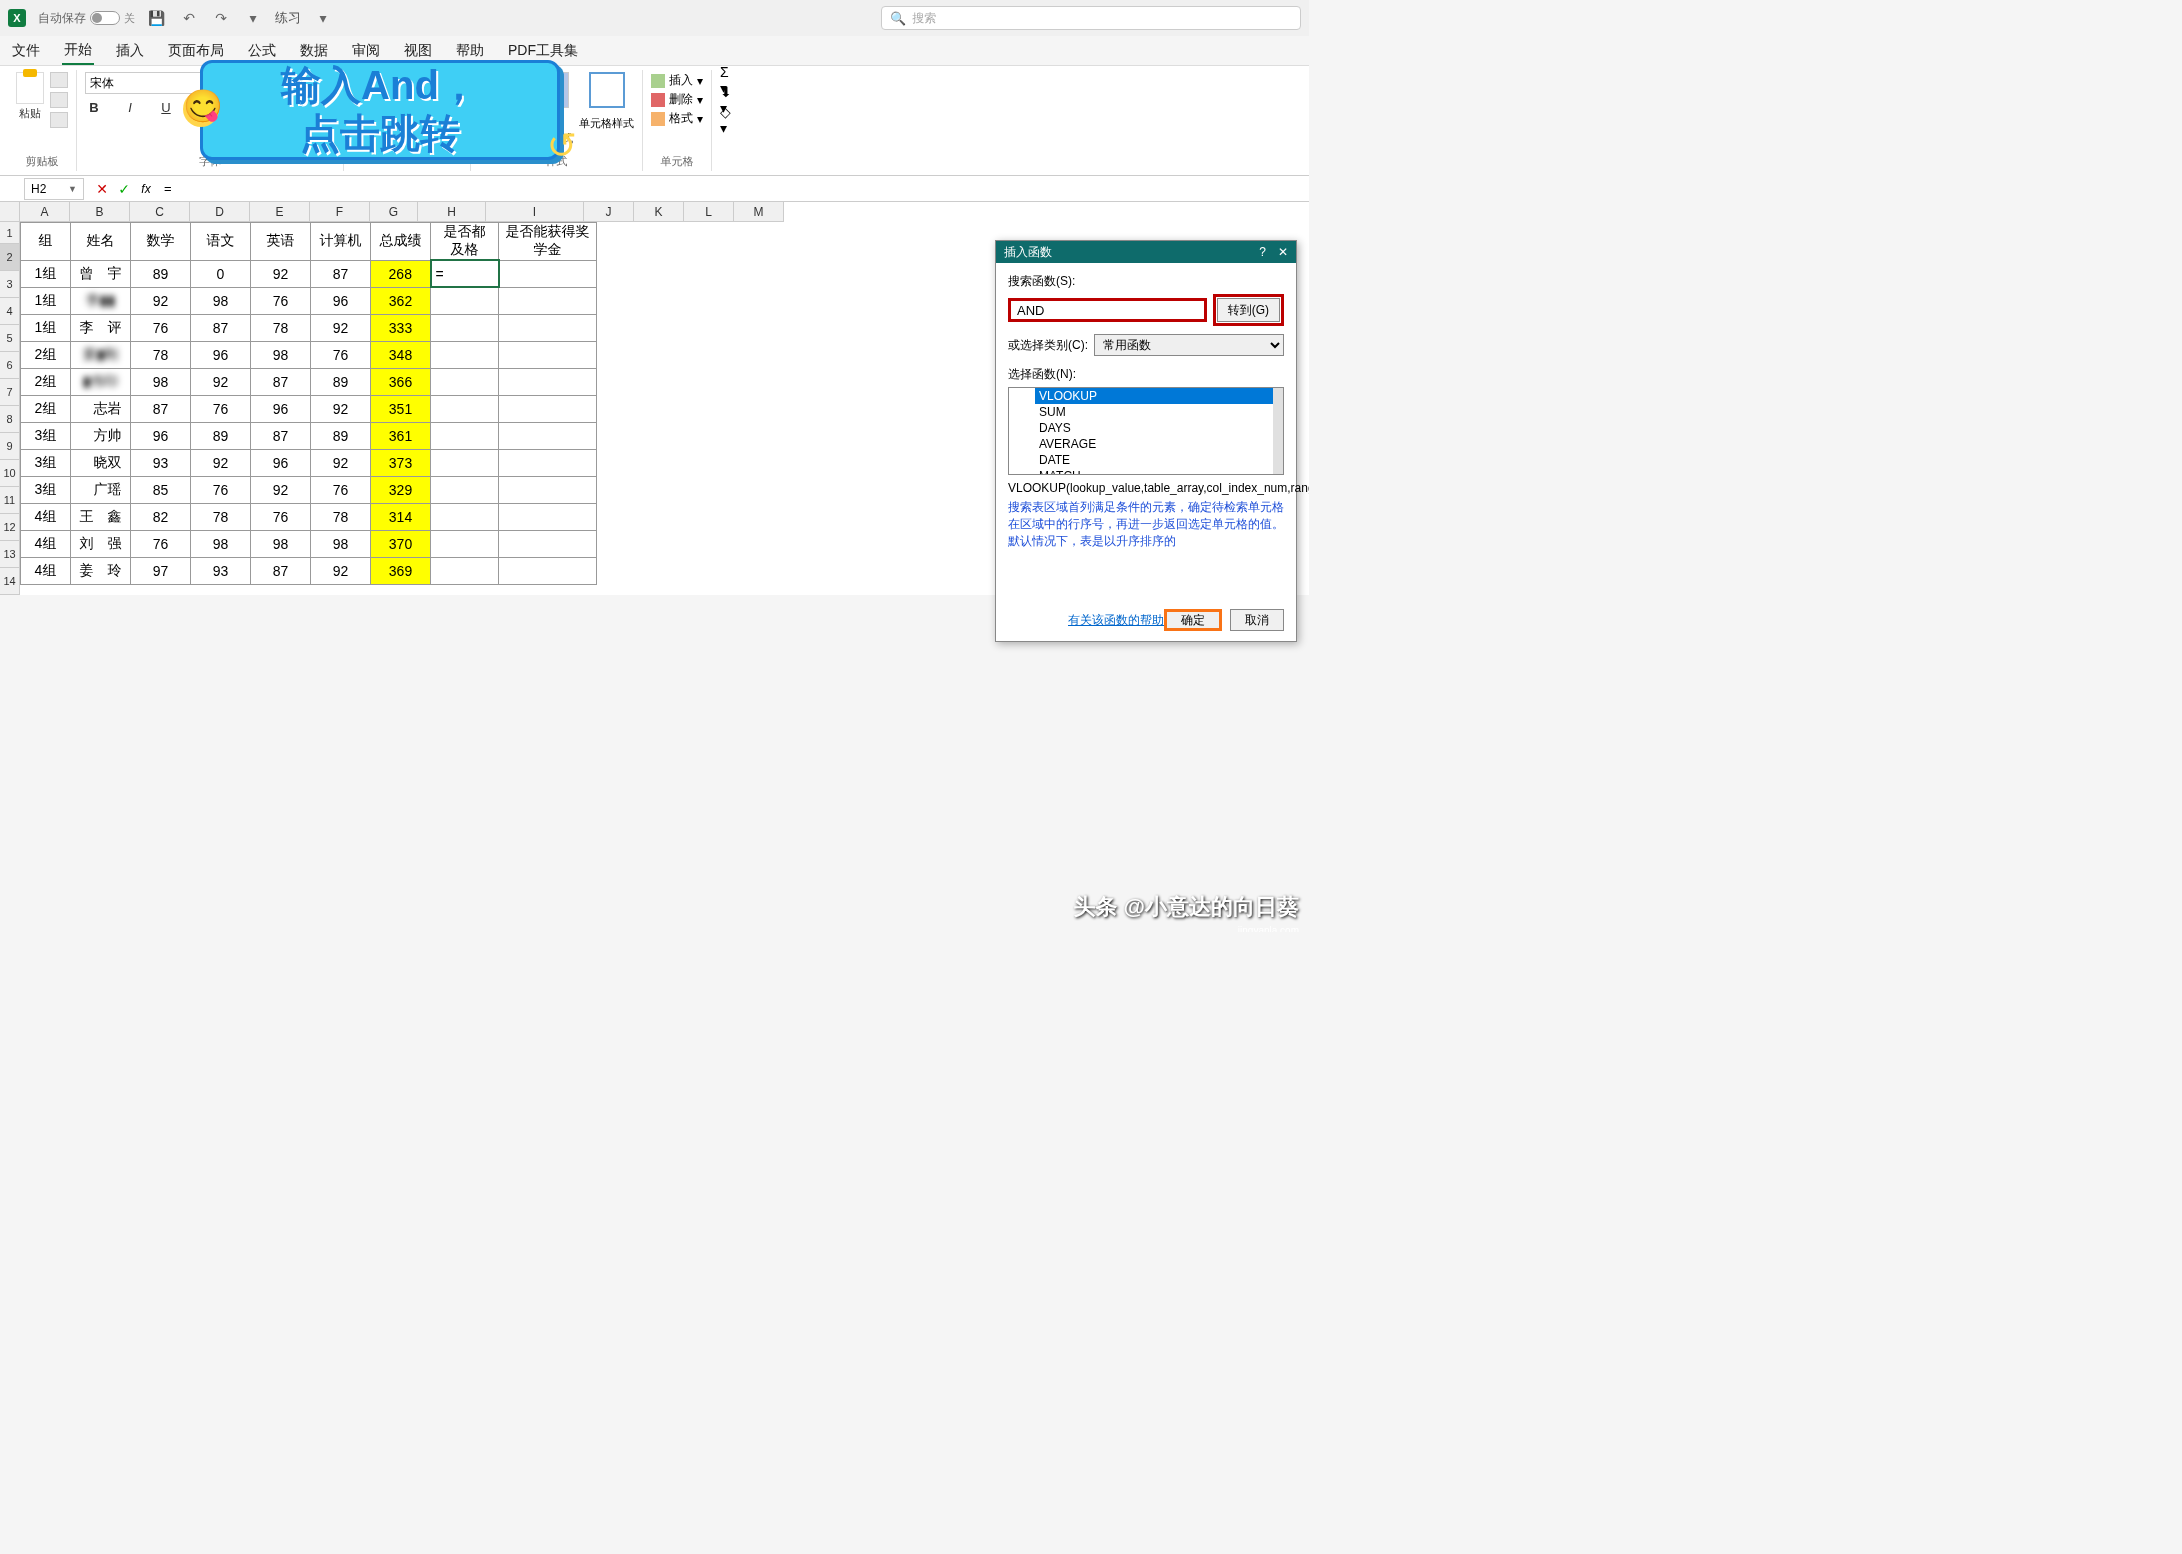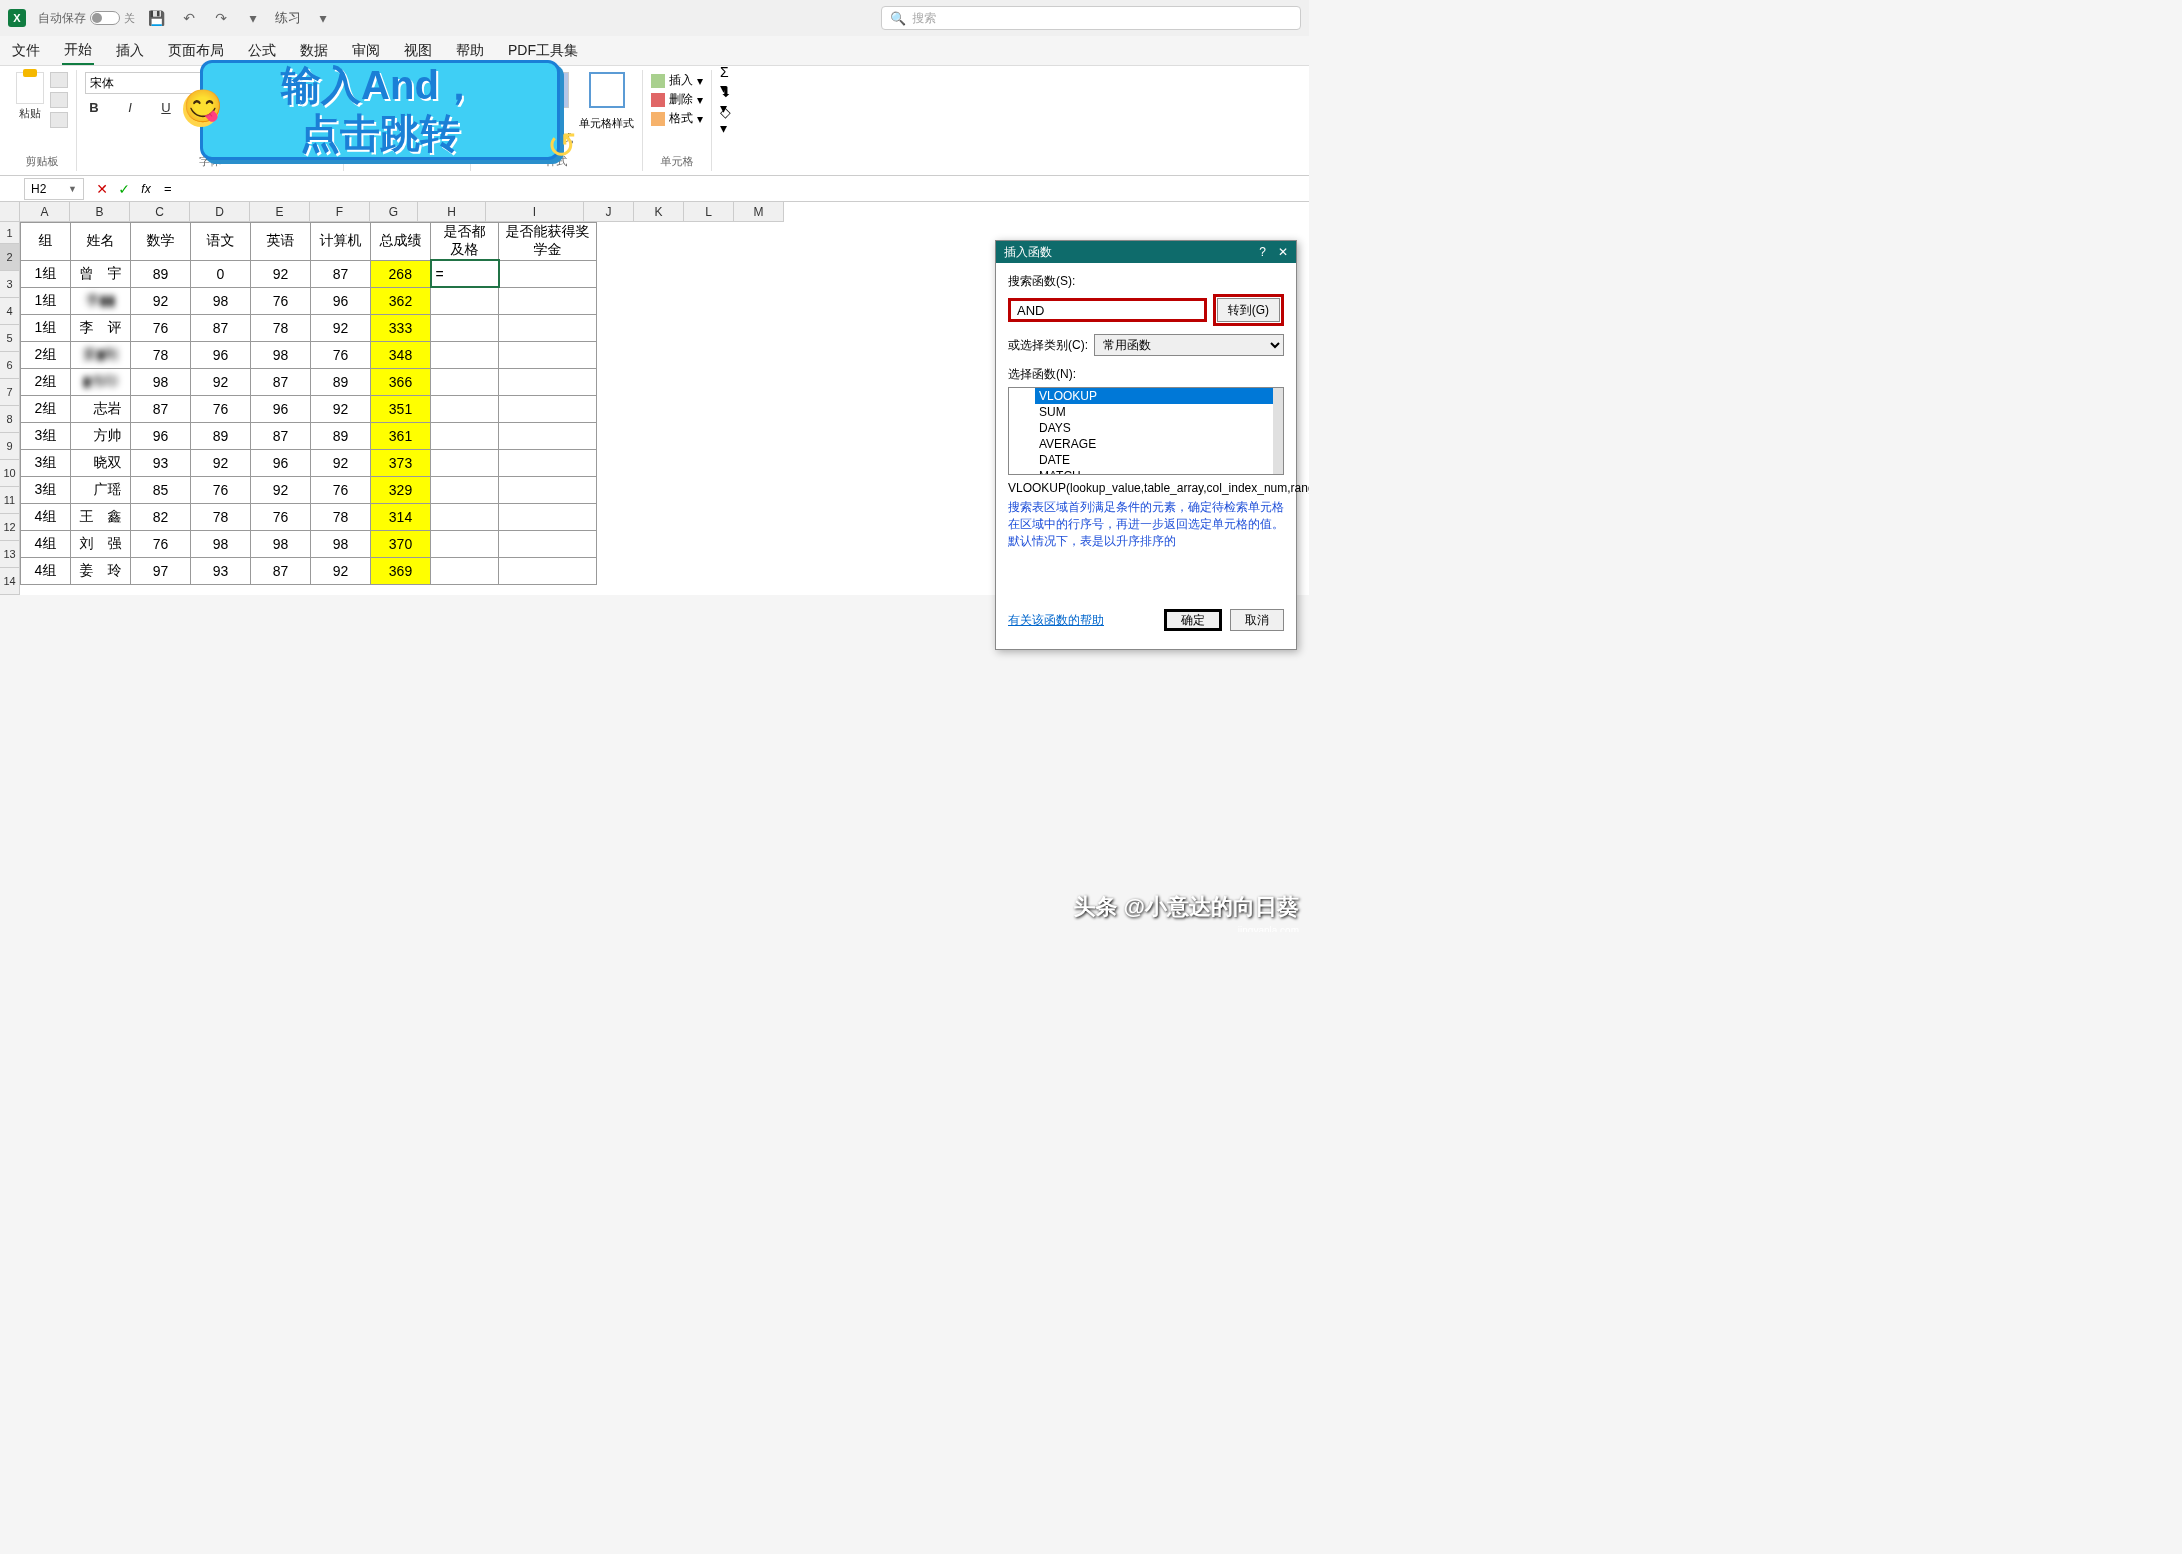--- a/index.html
+++ b/index.html
@@ -98,25 +98,25 @@
 .goto-btn { height: 24px; padding: 0 10px; border: 1px solid #888; background: #f0f0f0; font-size: 12px; }
 .goto-wrap { border: 3px solid #b00; padding: 1px; }
 .cat-row { display: flex; gap: 6px; align-items: center; margin-bottom: 10px; }
 .cat-select { flex: 1; height: 22px; border: 1px solid #888; font-size: 12px; padding: 0 4px; }
 .fn-list { border: 1px solid #888; height: 88px; overflow: hidden; margin-bottom: 6px; position: relative; }
 .fn-item { padding: 1px 4px; font-size: 12px; margin-left: 26px; }
 .fn-item.sel { background: #0078d7; color: #fff; }
 .fn-scroll { position: absolute; right: 0; top: 0; width: 10px; height: 100%; background: #e0e0e0; }
 .fn-sig { font-size: 12px; margin-bottom: 4px; }
 .fn-desc { font-size: 12px; color: #1d4ed8; line-height: 1.4; margin-bottom: 44px; }
-.dlg-footer { display: flex; justify-content: space-between; align-items: center; padding: 6px 12px 18px; }
+.dlg-footer { display: flex; justify-content: flex-end; align-items: center; padding: 6px 12px 10px; }
 .help-link { color: #0066cc; font-size: 12px; text-decoration: underline; }
 .footer-btns { display: flex; gap: 8px; }
 .footer-btn { height: 22px; padding: 0 14px; border: 1px solid #888; background: #f0f0f0; font-size: 12px; }
-.footer-btn.ok { border: 3px solid #000000; }
+.footer-btn.ok { border: 3px solid #f97316; }
 
 .watermark { position: absolute; right: 10px; bottom: 10px; font-size: 22px; color: #fff; font-weight: bold; text-shadow: 1px 1px 3px #000; z-index: 60; }
 .watermark-sub { position: absolute; right: 10px; bottom: -4px; font-size: 10px; color: #fff; z-index: 60; }
 </style>
 </head>
 <body>
 
 <div class="title-bar">
   <div class="app-icon">X</div>
   <div class="autosave">

